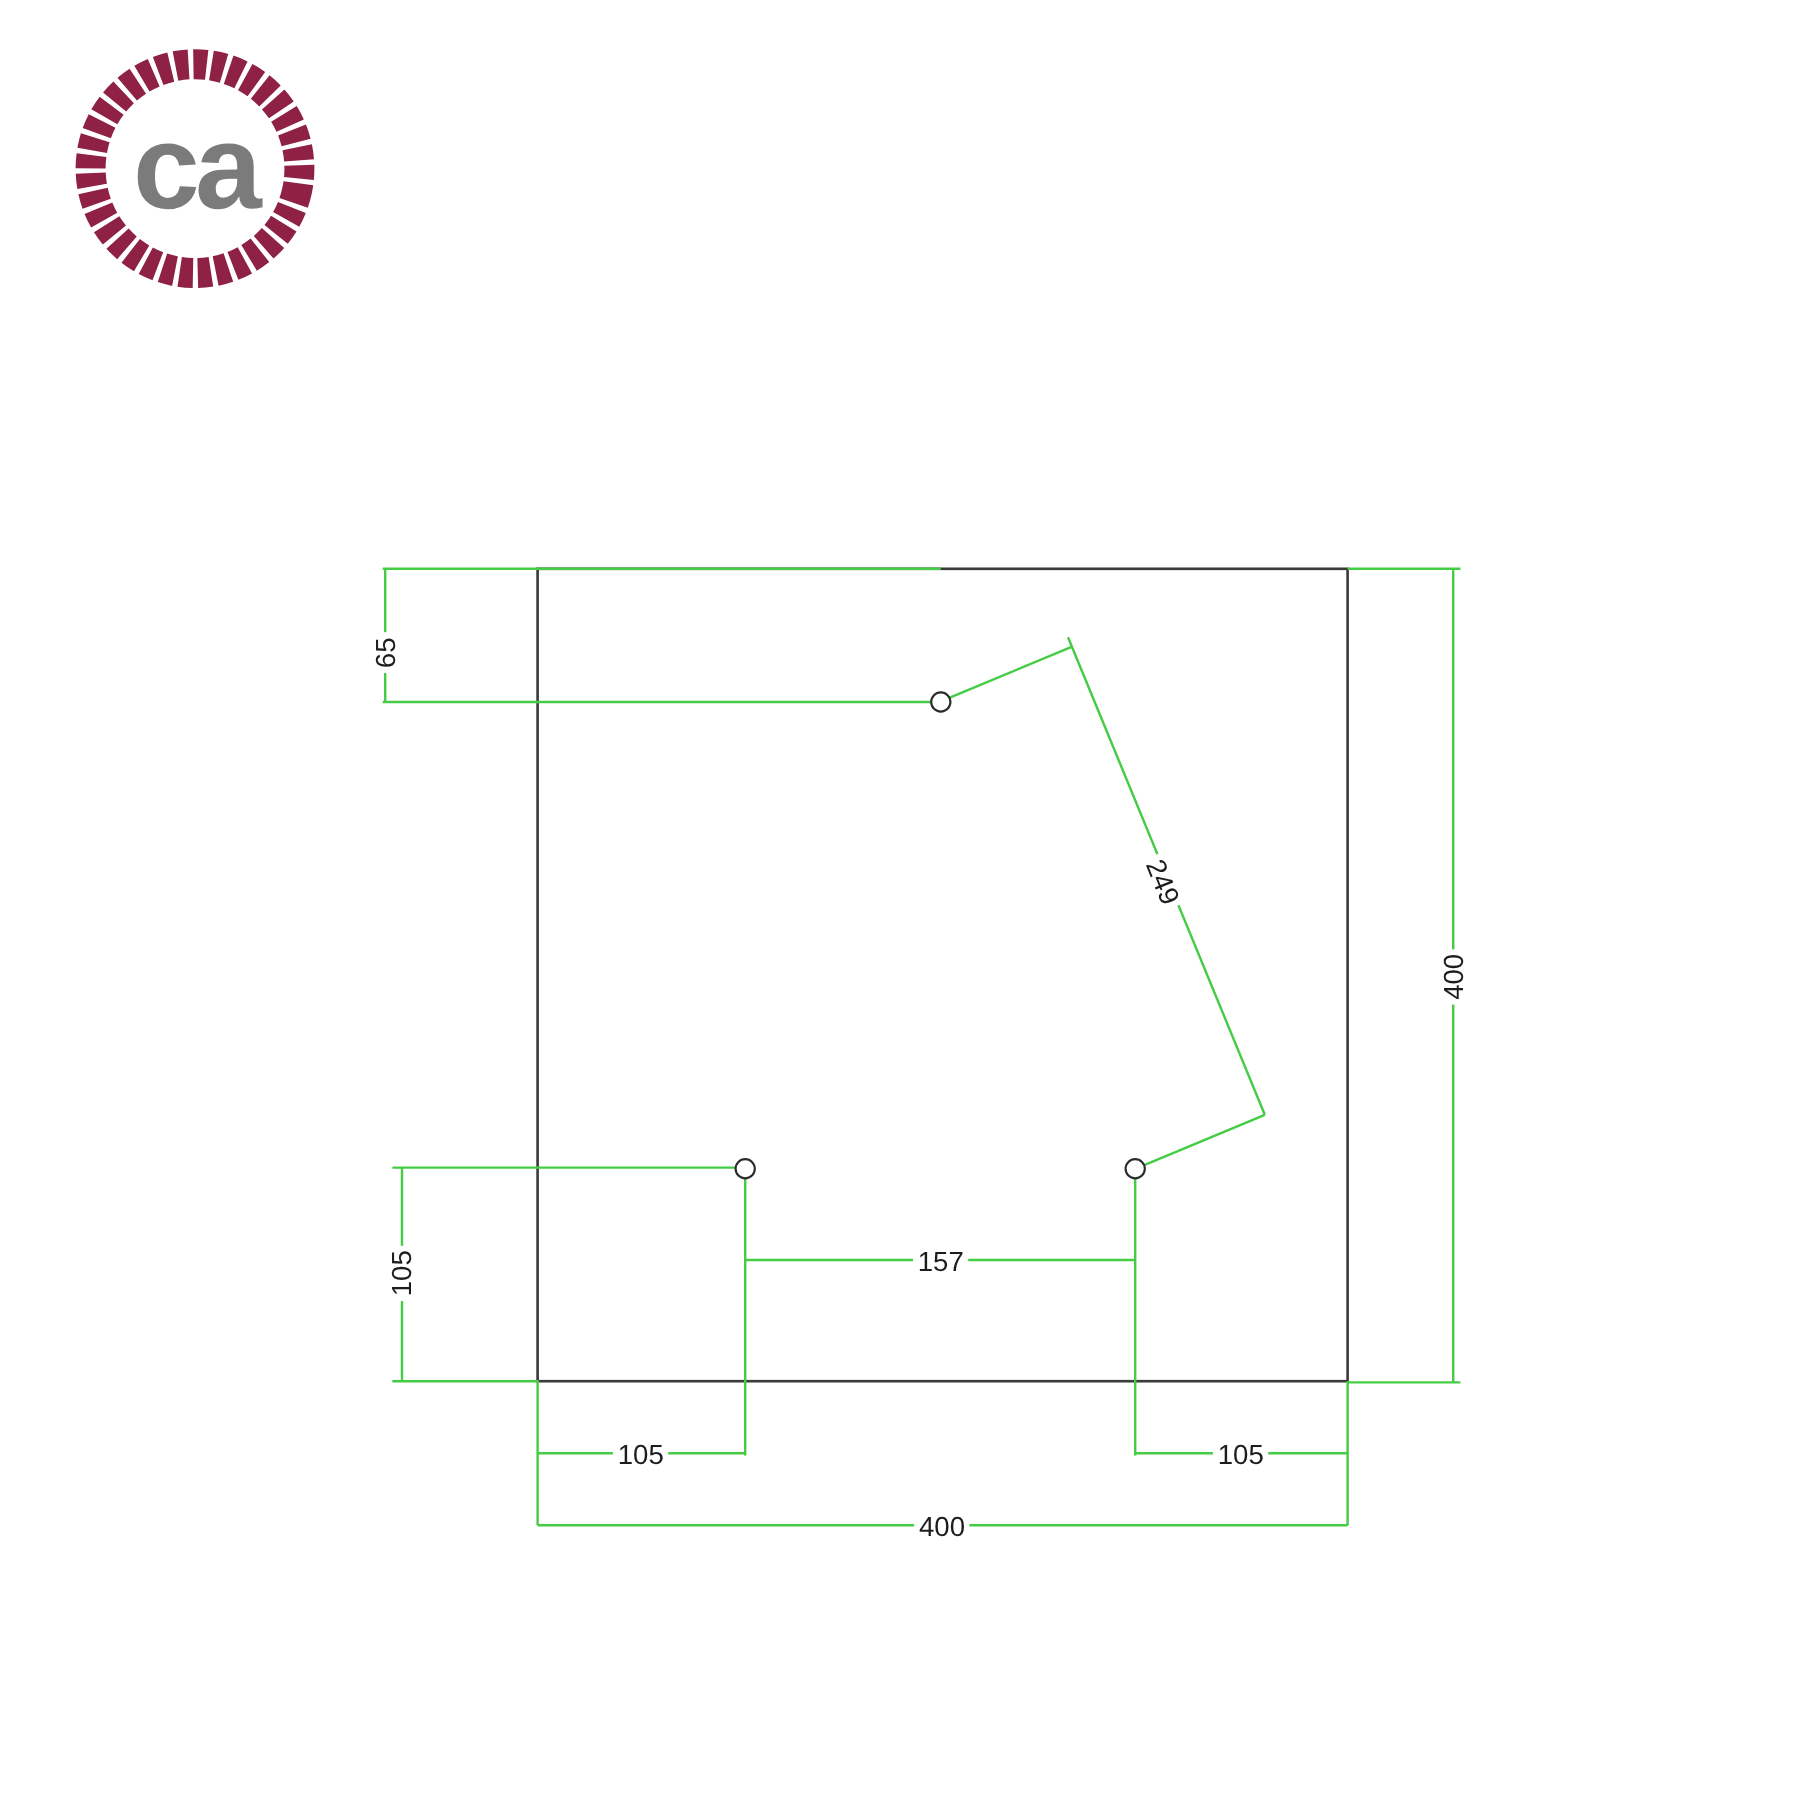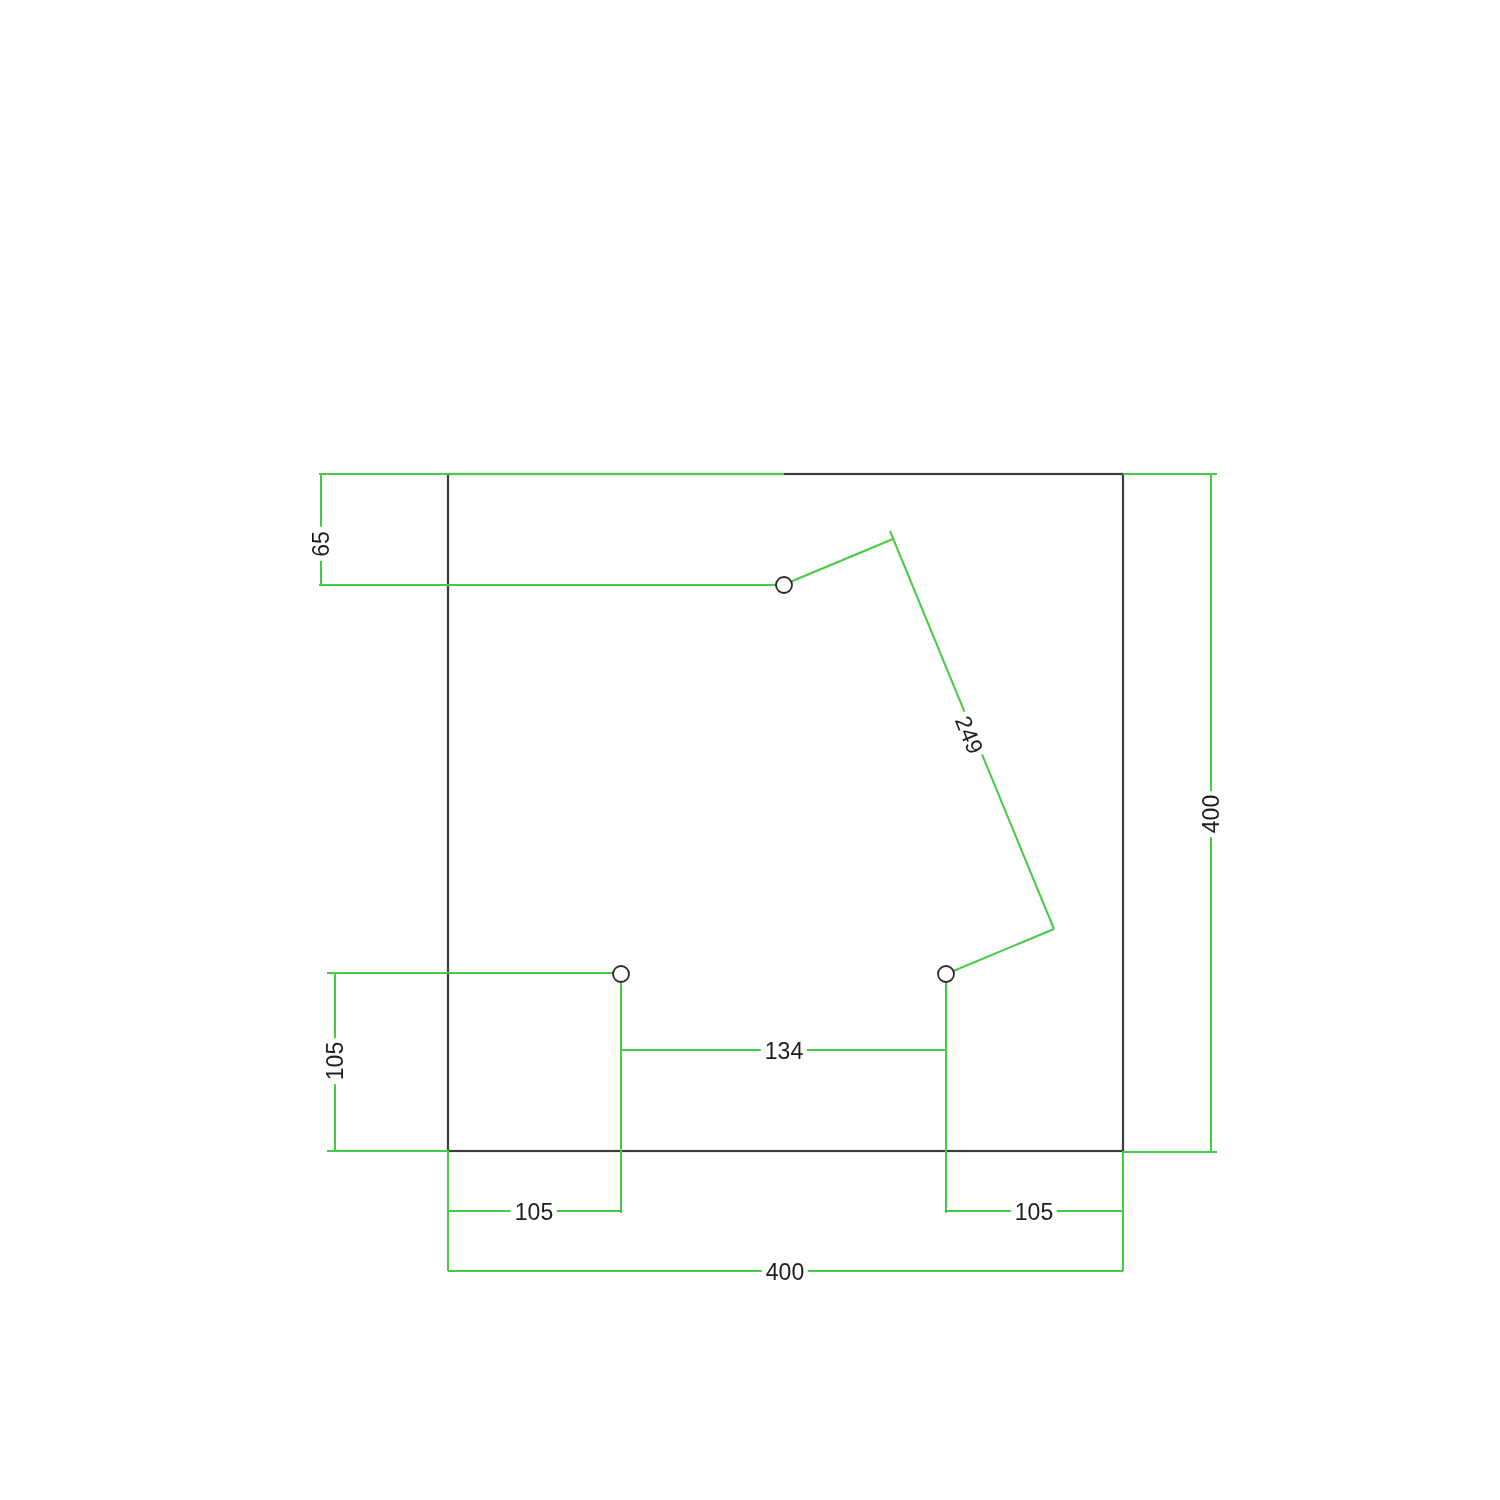--- a/index.html
+++ b/index.html
@@ -30,20 +30,26 @@
     transform:translate(-50%,-50%);
   }
   .dim-label.rot-90{transform:translate(-50%,-50%) rotate(-90deg);}
   .dim-label.rot68{transform:translate(-50%,-50%) rotate(68deg);}
 </style>
 </head>
 <body>
 
 <div class="stage">
 
+  <div class="logo">
+    <svg viewBox="0 0 215 215">
+      <circle cx="107.5" cy="107.5" r="87" fill="none" stroke="#8e2144" stroke-width="25" stroke-dasharray="11 4" transform="rotate(12 107.5 107.5)"></circle>
+      <text x="107.5" y="140" text-anchor="middle" font-family="Liberation Sans, DejaVu Sans, sans-serif" font-size="100" font-weight="bold" letter-spacing="-4" fill="#7b7b7b">ca</text>
+    </svg>
+  </div>
 
   <svg class="drawing" viewBox="0 0 1500 1500">
 
     <rect x="448" y="474" width="675" height="677" fill="none" stroke="#3c3c3c" stroke-width="2.2"></rect>
 
     <g stroke="#44cc44" stroke-width="2">
 
       <line x1="319" y1="474" x2="784" y2="474"></line>
       <line x1="319" y1="585" x2="779" y2="585"></line>
       <line x1="321" y1="474" x2="321" y2="585"></line>
@@ -74,20 +80,20 @@
 
     <g fill="#ffffff" stroke="#2b2b2b" stroke-width="1.8">
       <circle cx="784" cy="585" r="8"></circle>
       <circle cx="621" cy="974" r="8"></circle>
       <circle cx="946" cy="974" r="8"></circle>
     </g>
   </svg>
 
   <div class="dim-label rot-90" style="left:321px;top:544px;">65</div>
   <div class="dim-label rot-90" style="left:335px;top:1061px;">105</div>
-  <div class="dim-label" style="left:784px;top:1051px;">134</div>
+  <div class="dim-label" style="left:784px;top:1051px;">157</div>
   <div class="dim-label rot68" style="left:969px;top:735px;">249</div>
   <div class="dim-label" style="left:534px;top:1212px;">105</div>
   <div class="dim-label" style="left:1034px;top:1212px;">105</div>
   <div class="dim-label" style="left:785px;top:1272px;">400</div>
   <div class="dim-label rot-90" style="left:1211px;top:814px;">400</div>
 
 </div>
 
 </body></html>

